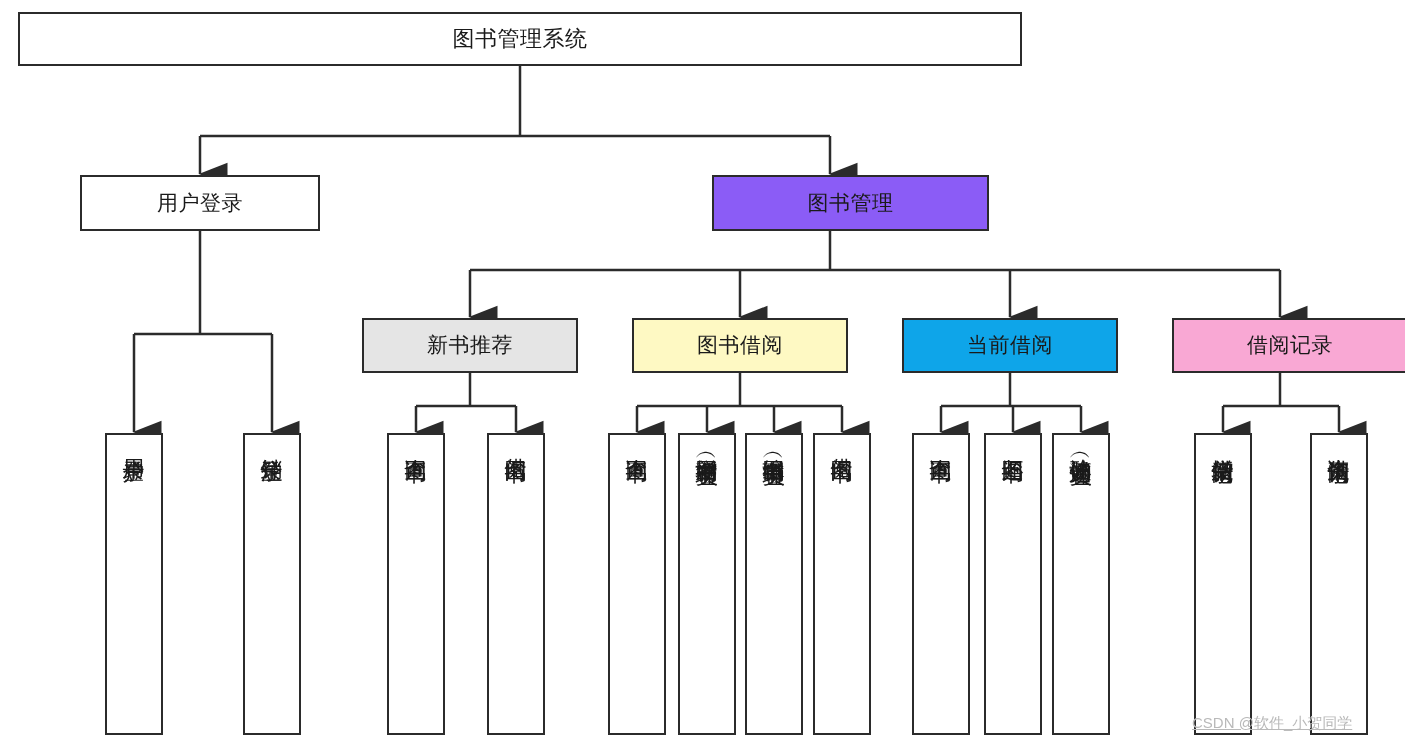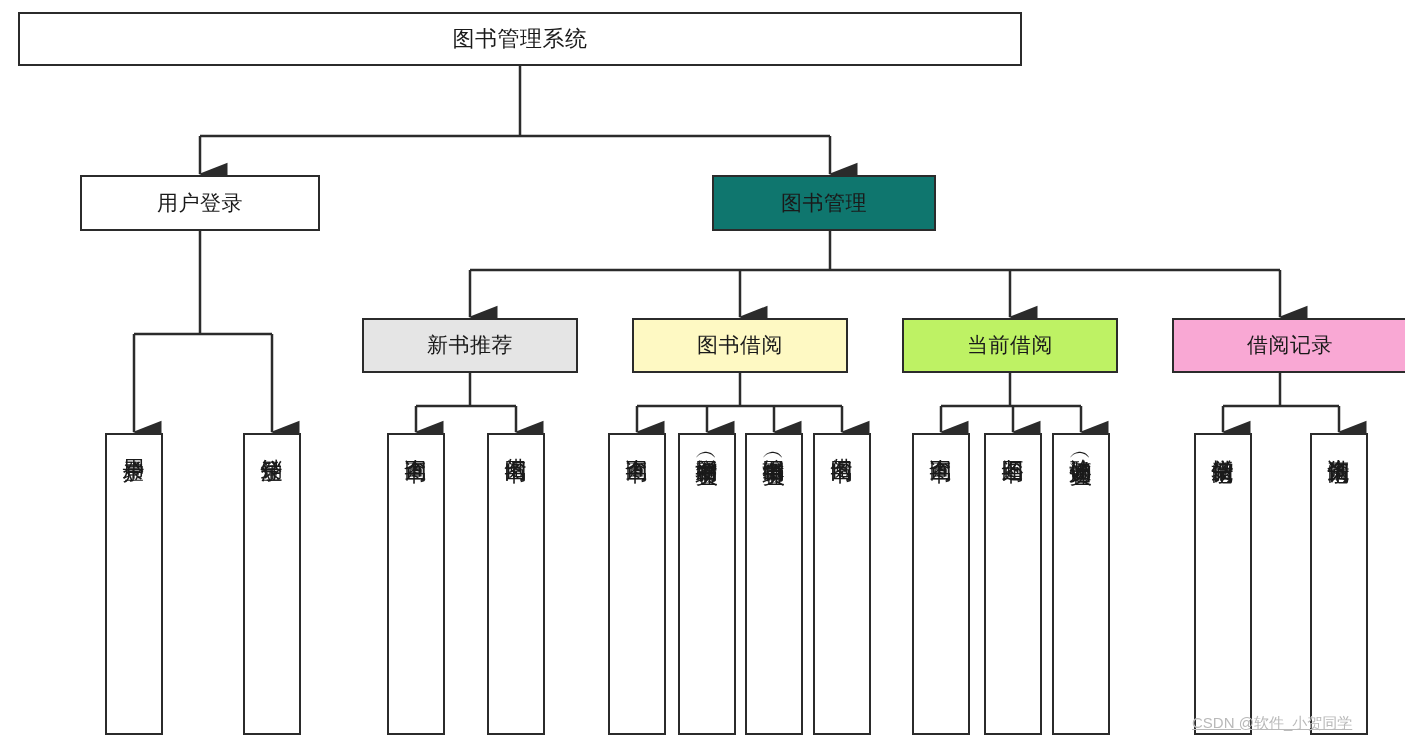--- a/index.html
+++ b/index.html
@@ -112,30 +112,30 @@
       <line x1="1223" y1="406" x2="1223" y2="432" stroke="#2b2b2b" stroke-width="2.5" marker-end="url(#arrow)"></line>
       <line x1="1339" y1="406" x2="1339" y2="432" stroke="#2b2b2b" stroke-width="2.5" marker-end="url(#arrow)"></line>
     </svg>
   <div id="nodes-layer">
       <div class="node horizontal root" style="left: 18px; top: 12px; width: 1004px; height: 54px; border-color: rgb(43, 43, 43); background: rgb(255, 255, 255);">
         <span class="node-label">图书管理系统</span>
       </div>
       <div class="node horizontal" style="left: 80px; top: 175px; width: 240px; height: 56px; border-color: rgb(43, 43, 43); background: rgb(255, 255, 255);">
         <span class="node-label">用户登录</span>
       </div>
-      <div class="node horizontal" style="left: 712px; top: 175px; width: 224px; height: 56px; border-color: rgb(43, 43, 43); background: #0f766e;">
+      <div class="node horizontal" style="left: 712px; top: 175px; width: 277px; height: 56px; border-color: rgb(43, 43, 43); background: #8b5cf6;">
         <span class="node-label">图书管理</span>
       </div>
       <div class="node horizontal" style="left: 362px; top: 318px; width: 216px; height: 55px; border-color: rgb(43, 43, 43); background: #e5e5e5;">
         <span class="node-label">新书推荐</span>
       </div>
       <div class="node horizontal" style="left: 632px; top: 318px; width: 216px; height: 55px; border-color: rgb(43, 43, 43); background: #fef9c3;">
         <span class="node-label">图书借阅</span>
       </div>
-      <div class="node horizontal" style="left: 902px; top: 318px; width: 216px; height: 55px; border-color: rgb(43, 43, 43); background: #bef264;">
+      <div class="node horizontal" style="left: 902px; top: 318px; width: 216px; height: 55px; border-color: rgb(43, 43, 43); background: #0ea5e9;">
         <span class="node-label">当前借阅</span>
       </div>
       <div class="node horizontal" style="left: 1172px; top: 318px; width: 236px; height: 55px; border-color: rgb(43, 43, 43); background: #f9a8d4;">
         <span class="node-label">借阅记录</span>
       </div>
       <div class="node vertical" style="left: 105px; top: 433px; width: 58px; height: 302px; border-color: rgb(43, 43, 43); background: rgb(255, 255, 255);">
         <span class="node-label">用户登录</span>
       </div>
       <div class="node vertical" style="left: 243px; top: 433px; width: 58px; height: 302px; border-color: rgb(43, 43, 43); background: rgb(255, 255, 255);">
         <span class="node-label">注销登录</span>

